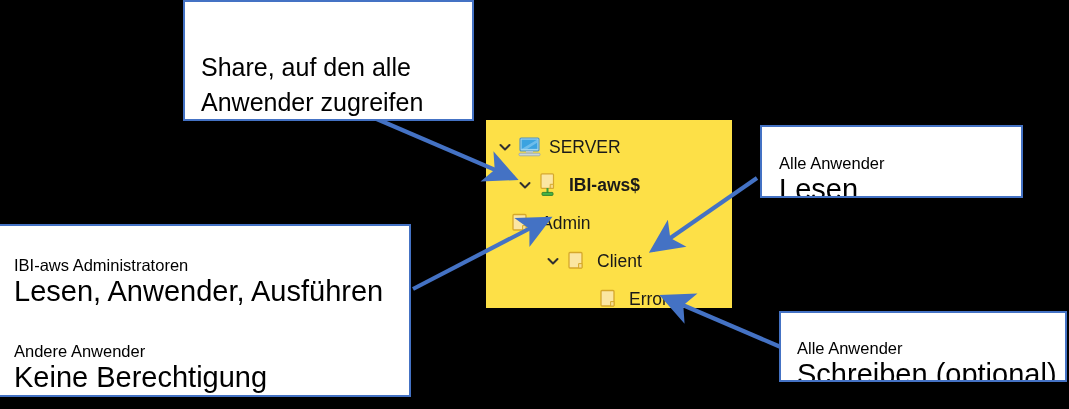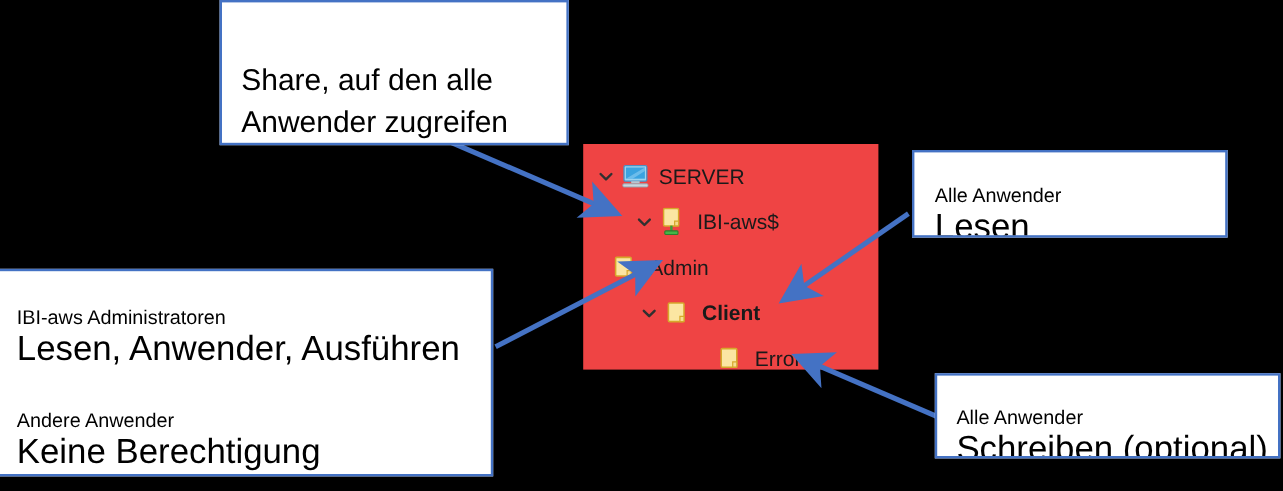--- a/index.html
+++ b/index.html
@@ -83,21 +83,21 @@
     padding: 6px 0 0 16px;
   }
 
   
   #tree-panel {
     position: absolute;
     left: 486px;
     top: 120px;
     width: 246px;
     height: 188px;
-    background: #ef4444;
+    background: #fde047;
     box-sizing: border-box;
     padding-top: 8px;
   }
   .tree-row {
     display: flex;
     align-items: center;
     height: 38px;
   }
   .tree-row .chev {
     width: 22px;
@@ -148,21 +148,21 @@
           <rect x="2" y="1" width="19" height="13" rx="1.2" fill="#9fd4ef" stroke="#4a90c4" stroke-width="1.1"></rect>
           <rect x="3.6" y="2.6" width="15.8" height="9.3" fill="#3ba3e0"></rect>
           <path d="M3.6 11.9 L19.4 2.6 L19.4 5.4 L9.2 11.9 Z" fill="#7fc6ef" opacity="0.75"></path>
           <rect x="8" y="14" width="7" height="1.8" fill="#b9c6d0"></rect>
           <rect x="1" y="16.2" width="21" height="2.6" rx="1" fill="#c9d6de" stroke="#93a5b2" stroke-width="0.8"></rect>
         </svg>
       </span>
       <span class="label">SERVER</span>
     </div>
 
-    <div class="tree-row" style="padding-left:40px;">
+    <div class="tree-row" style="padding-left:28px;font-weight:bold;">
       <span class="chev">
         <svg width="14" height="14" viewBox="0 0 14 14">
             <path d="M2.5 5 L7 9.5 L11.5 5" fill="none" stroke="#303030" stroke-width="2" stroke-linecap="round" stroke-linejoin="round"></path>
           </svg>
       </span>
       <span class="icon">
         <svg width="22" height="24" viewBox="0 0 22 24">
           <rect x="3" y="0.8" width="12.5" height="14.5" rx="1" fill="#fbe6a2" stroke="#d6a82b" stroke-width="1.2"></rect>
           <path d="M12.2 11.3 h3.3 v4 h-3.3 z" fill="#f4d98a" stroke="#d6a82b" stroke-width="1"></path>
           <rect x="8.5" y="15" width="2" height="5" fill="#3a9e3a"></rect>
@@ -176,21 +176,21 @@
       <span class="chev"></span>
       <span class="icon">
         <svg width="22" height="22" viewBox="0 0 22 22">
           <rect x="3" y="2.5" width="13" height="15.5" rx="1" fill="#fbe6a2" stroke="#d6a82b" stroke-width="1.3"></rect>
           <path d="M12.6 13.6 h3.4 v4.4 h-3.4 z" fill="#f6dd92" stroke="#d6a82b" stroke-width="1"></path>
         </svg>
       </span>
       <span class="label">Admin</span>
     </div>
 
-    <div class="tree-row" style="padding-left:44px;font-weight:bold;">
+    <div class="tree-row" style="padding-left:56px;">
       <span class="chev">
         <svg width="14" height="14" viewBox="0 0 14 14">
             <path d="M2.5 5 L7 9.5 L11.5 5" fill="none" stroke="#303030" stroke-width="2" stroke-linecap="round" stroke-linejoin="round"></path>
           </svg>
       </span>
       <span class="icon">
         <svg width="22" height="22" viewBox="0 0 22 22">
           <rect x="3" y="2.5" width="13" height="15.5" rx="1" fill="#fbe6a2" stroke="#d6a82b" stroke-width="1.3"></rect>
           <path d="M12.6 13.6 h3.4 v4.4 h-3.4 z" fill="#f6dd92" stroke="#d6a82b" stroke-width="1"></path>
         </svg>

